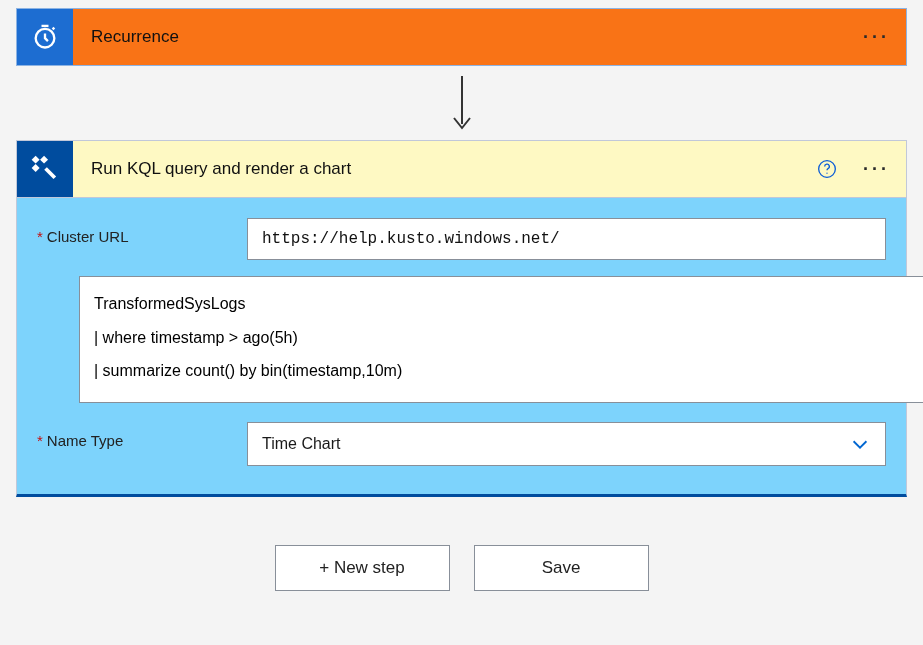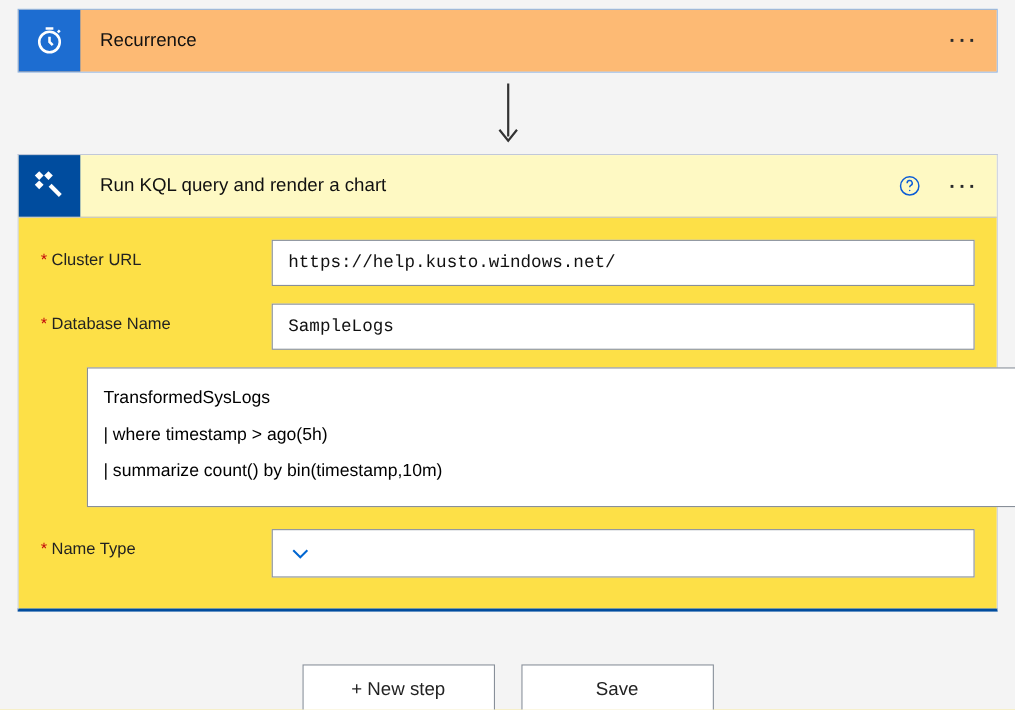--- a/index.html
+++ b/index.html
@@ -28,21 +28,21 @@
   
   .card-header {
     display: flex;
     align-items: center;
     height: 56px;
     padding-right: 12px;
     gap: 18px;
     user-select: none;
   }
   .card.collapsed .card-header {
-    background: #fdba74;
+    background: #f97316;
   }
   .card.expanded .card-header {
     background: #fef9c3;
   }
   .card-icon {
     width: 56px;
     height: 56px;
     display: flex;
     align-items: center;
     justify-content: center;
@@ -74,21 +74,21 @@
     color: #2a2a2a;
     padding: 0 4px;
     cursor: pointer;
     line-height: 1;
   }
 
   
   .card-body {
     padding: 20px 20px 28px 20px;
     border-top: 1px solid #c1c8d9;
-    background: #fde047;
+    background: #7dd3fc;
   }
   .card.expanded {
     border-bottom: 3px solid #004c9e;
     border-left: 1px solid #c1c8d9;
     border-right: 1px solid #c1c8d9;
     border-top: 1px solid #c1c8d9;
   }
   .form-row {
     display: flex;
     align-items: flex-start;
@@ -238,43 +238,36 @@
 
       <div class="form-row">
         <div class="form-label">
           <span class="req">*</span><span>Cluster URL</span>
         </div>
         <div class="form-field">
           <input class="txt" type="text" value="https://help.kusto.windows.net/" style="">
         </div>
       </div>
 
-      <div class="form-row">
-        <div class="form-label">
-          <span class="req">*</span><span>Database Name</span>
-        </div>
-        <div class="form-field">
-          <input class="txt" type="text" value="SampleLogs" style="">
-        </div>
-      </div>
 
       <div class="form-row">
         <div class="form-field">
           <textarea class="multiline" rows="3" style="">TransformedSysLogs
 | where timestamp &gt; ago(5h)
 | summarize count() by bin(timestamp,10m)</textarea>
         </div>
       </div>
 
       <div class="form-row">
         <div class="form-label">
           <span class="req">*</span><span>Name Type</span>
         </div>
         <div class="form-field">
           <div class="dropdown">
+            <span class="dd-label">Time Chart</span>
             <span class="chev">
               <svg width="22" height="22" viewBox="0 0 24 24" fill="none" stroke="currentColor" stroke-width="2">
                 <polyline points="5 9 12 16 19 9"></polyline>
               </svg>
             </span>
           </div>
         </div>
       </div>
 
     </div>

